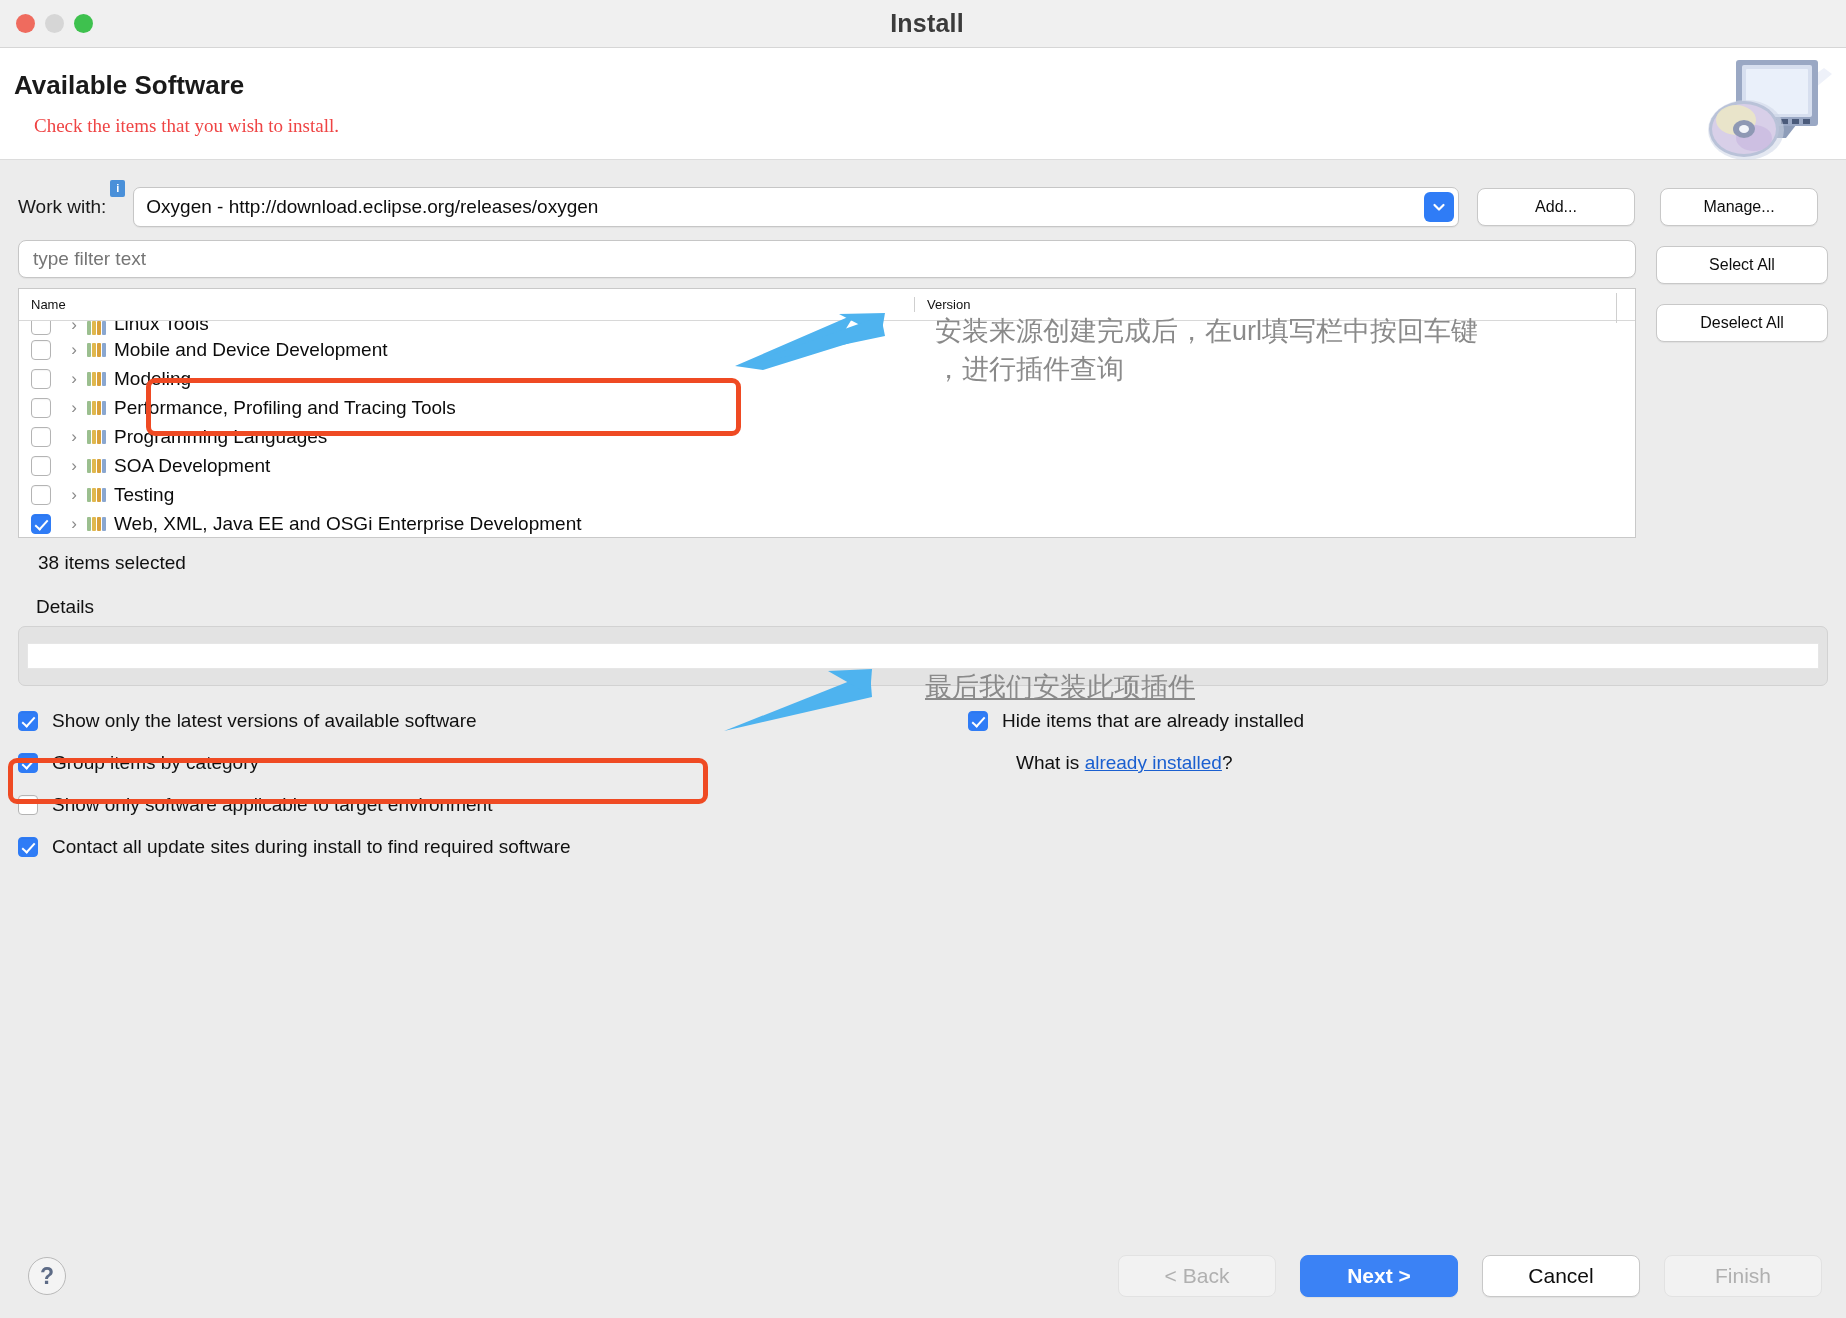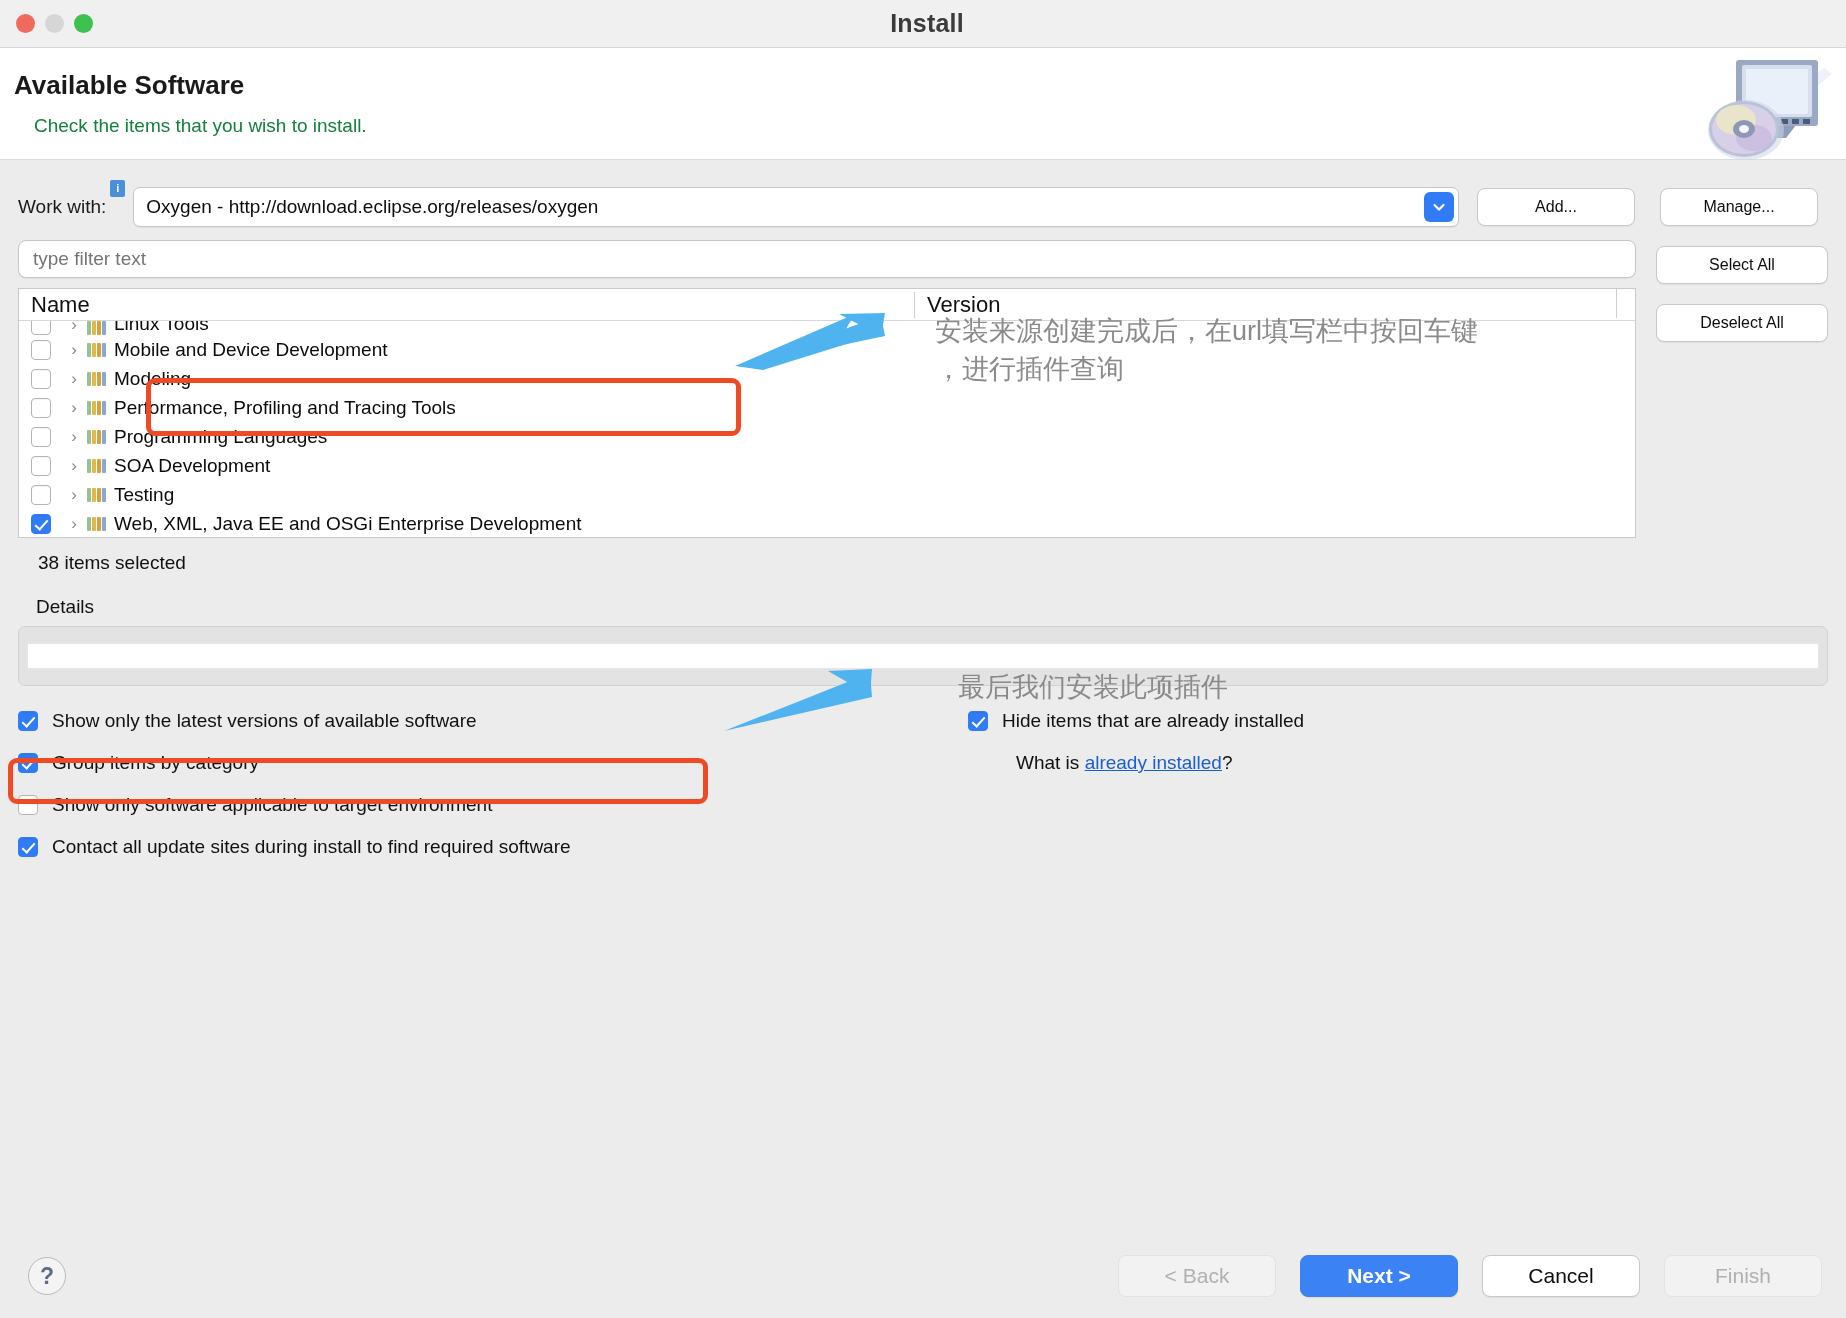--- a/index.html
+++ b/index.html
@@ -59,22 +59,23 @@
     height: 112px;
   }
   #page-title {
     font-size: 26px;
     font-weight: bold;
     color: #1a1a1a;
     margin: 0 0 0 14px;
   }
   #page-subtitle {
     font-size: 19px;
-    color: #15803d;
+    color: #ef4444;
     margin: 14px 0 0 34px;
+    font-family: Liberation Serif, serif;
   }
   #header-icon {
     position: absolute;
     right: 8px; top: 4px;
     width: 132px; height: 112px;
   }
 
   
   #body {
     flex: 1 1 auto;
@@ -195,21 +196,21 @@
     height: 250px;
     overflow: hidden;
     position: relative;
   }
   #tree-header {
     display: flex;
     height: 32px;
     align-items: center;
     border-bottom: 1px solid #d8d8d8;
     background: #ffffff;
-    font-size: 22px;
+    font-size: 13px;
     color: #111;
   }
   #col-name { width: 895px; padding-left: 12px; }
   #col-version {
     flex: 1 1 auto;
     border-left: 1px solid #cfcfcf;
     padding-left: 12px;
     position: relative;
   }
   #col-version::after {
@@ -379,21 +380,21 @@
   .anno-text {
     position: absolute;
     color: #8a8a8a;
     font-size: 27px;
     line-height: 38px;
     white-space: pre-line;
     font-family: "Liberation Sans", sans-serif;
     pointer-events: none;
   }
   #anno1 { left: 935px; top: 152px; }
-  #anno2 { left: 958px; top: 508px; }
+  #anno2 { left: 925px; top: 508px; text-decoration: underline; }
   .redbox {
     position: absolute;
     border: 5px solid #ef4a23;
     border-radius: 9px;
     pointer-events: none;
   }
   #redbox1 { left: 146px; top: 218px; width: 595px; height: 58px; }
   #redbox2 { left: 8px;  top: 598px; width: 700px; height: 46px; }
   .arrow { position: absolute; pointer-events: none; }
   #arrow1 { left: 735px; top: 150px; width: 230px; height: 60px; }

